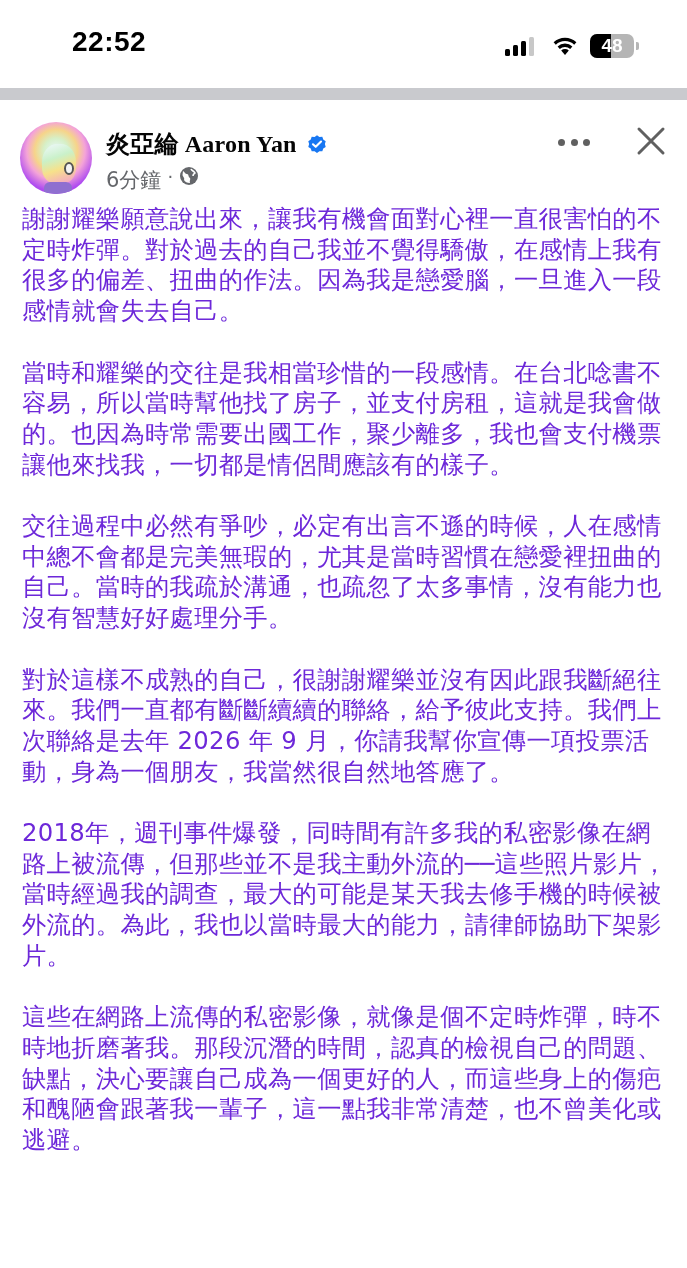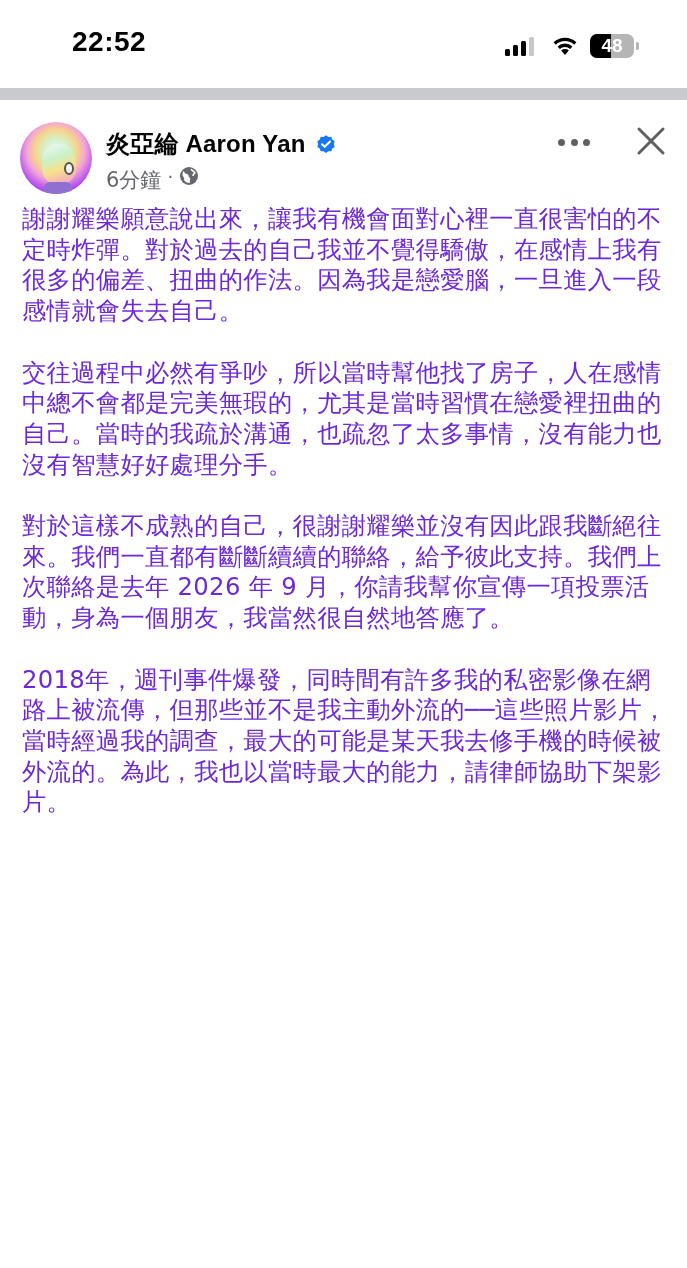--- a/index.html
+++ b/index.html
@@ -22,21 +22,21 @@
   .divider-band { position:absolute; left:0; top:88px; width:687px; height:12px; background:#c9cace; }
 
   .post-header { position:absolute; left:0; top:100px; width:687px; height:100px; }
   .avatar { position:absolute; left:20px; top:22px; width:72px; height:72px; border-radius:50%;
     background: radial-gradient(circle at 50% 40%, #e9f7ff 0%, #d6f0c8 22%, #f6d48a 38%, #f4a3d8 52%, #b04df0 72%, #a41ee6 100%); overflow:hidden; }
   .avatar .face { position:absolute; left:22px; top:22px; width:34px; height:40px; border-radius:45% 45% 40% 40%;
     background: linear-gradient(160deg,#f3f9ff 0%,#c9f1c9 35%,#f7e28a 60%,#f49ad0 100%); opacity:0.95; }
   .avatar .eye { position:absolute; left:44px; top:40px; width:6px; height:9px; border:2px solid #555; border-radius:50%; background:#f4f4f4; }
   .avatar .body { position:absolute; left:24px; top:60px; width:28px; height:18px; border-radius:6px 6px 0 0; background:#8f6fd0; }
   .author-row { position:absolute; left:106px; top:28px; display:flex; align-items:center; }
-  .author-name { font-size:24px; font-weight:bold; color:#050505; font-family:Liberation Sans, sans-serif; letter-spacing:0.2px; }
+  .author-name { font-size:24px; font-weight:bold; color:#050505; font-family:Liberation Serif, serif; letter-spacing:0.2px; }
   .verified { width:22px; height:22px; margin-left:9px; }
   .meta-row { position:absolute; left:106px; top:66px; display:flex; color:#65676b; font-size:21px; }
   .meta-sep { margin:0 6px; font-size:18px; }
   .globe { width:20px; height:20px; }
   .more-btn { position:absolute; left:558px; top:32px; width:32px; height:20px; display:flex; align-items:center; justify-content:space-between; cursor:pointer; }
   .more-btn span { width:7px; height:7px; border-radius:50%; background:#606060; display:block; }
   .close-btn { position:absolute; left:634px; top:24px; width:34px; height:34px; cursor:pointer; }
 
   .post-body { position:absolute; left:22px; top:204px; width:650px; font-size:24.3px; line-height:30.7px; color:#6d28d9; letter-spacing:0.3px; }
   .post-body p { margin:0 0 30.7px 0; white-space:normal; }
@@ -95,16 +95,18 @@
       <span></span>
       <span></span>
   </div>
   <svg class="close-btn" viewBox="0 0 34 34">
     <path d="M5 5 L29 29 M29 5 L5 29" stroke="#606060" stroke-width="3" stroke-linecap="round"></path>
   </svg>
 </div>
 
 <div class="post-body">
   <p>謝謝耀樂願意說出來，讓我有機會面對心裡一直很害怕的不定時炸彈。對於過去的自己我並不覺得驕傲，在感情上我有很多的偏差、扭曲的作法。因為我是戀愛腦，一旦進入一段感情就會失去自己。</p>
-  <p>交往過程中必然有爭吵，所以當時幫他找了房子，人在感情中總不會都是完美無瑕的，尤其是當時習慣在戀愛裡扭曲的自己。當時的我疏於溝通，也疏忽了太多事情，沒有能力也沒有智慧好好處理分手。</p>
+  <p>當時和耀樂的交往是我相當珍惜的一段感情。在台北唸書不容易，所以當時幫他找了房子，並支付房租，這就是我會做的。也因為時常需要出國工作，聚少離多，我也會支付機票讓他來找我，一切都是情侶間應該有的樣子。</p>
+  <p>交往過程中必然有爭吵，必定有出言不遜的時候，人在感情中總不會都是完美無瑕的，尤其是當時習慣在戀愛裡扭曲的自己。當時的我疏於溝通，也疏忽了太多事情，沒有能力也沒有智慧好好處理分手。</p>
   <p>對於這樣不成熟的自己，很謝謝耀樂並沒有因此跟我斷絕往來。我們一直都有斷斷續續的聯絡，給予彼此支持。我們上次聯絡是去年 2026 年 9 月，你請我幫你宣傳一項投票活動，身為一個朋友，我當然很自然地答應了。</p>
   <p>2018年，週刊事件爆發，同時間有許多我的私密影像在網路上被流傳，但那些並不是我主動外流的──這些照片影片，當時經過我的調查，最大的可能是某天我去修手機的時候被外流的。為此，我也以當時最大的能力，請律師協助下架影片。</p>
+  <p>這些在網路上流傳的私密影像，就像是個不定時炸彈，時不時地折磨著我。那段沉潛的時間，認真的檢視自己的問題、缺點，決心要讓自己成為一個更好的人，而這些身上的傷疤和醜陋會跟著我一輩子，這一點我非常清楚，也不曾美化或逃避。</p>
 </div>
 
 </body></html>

